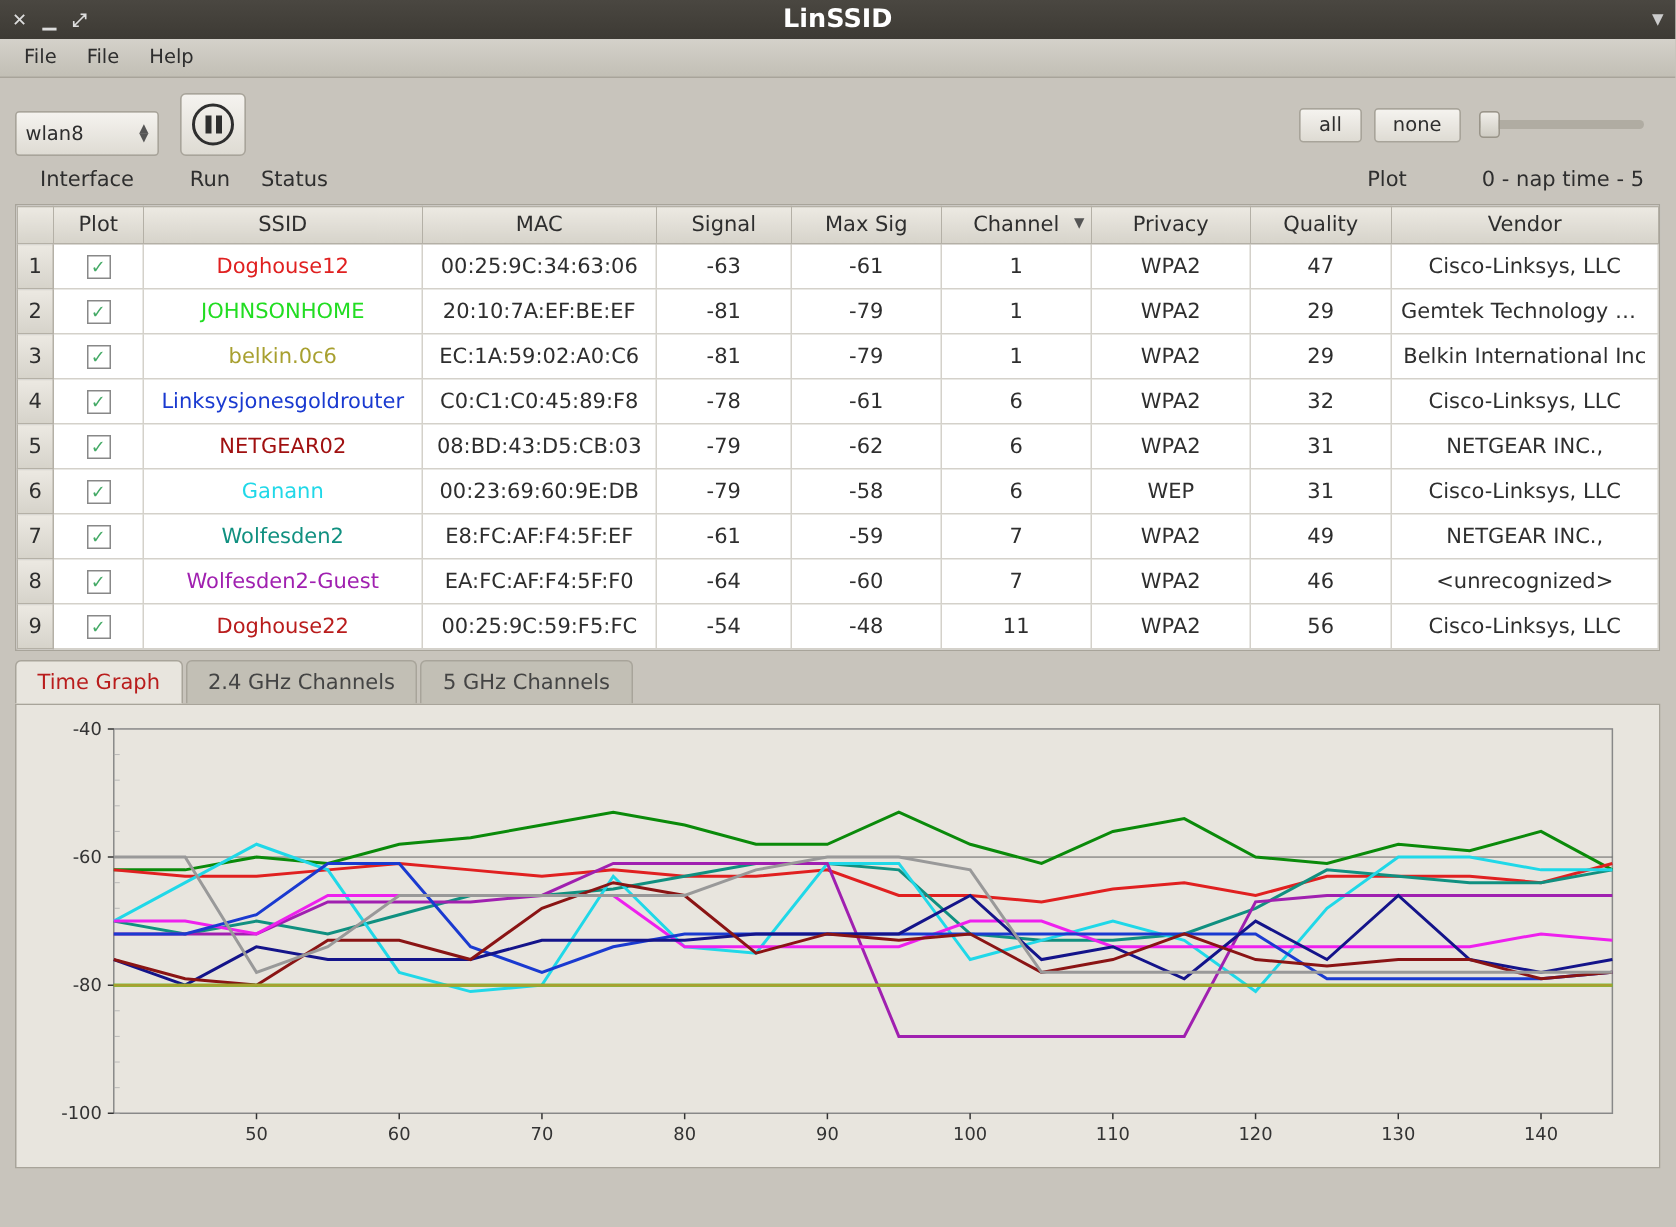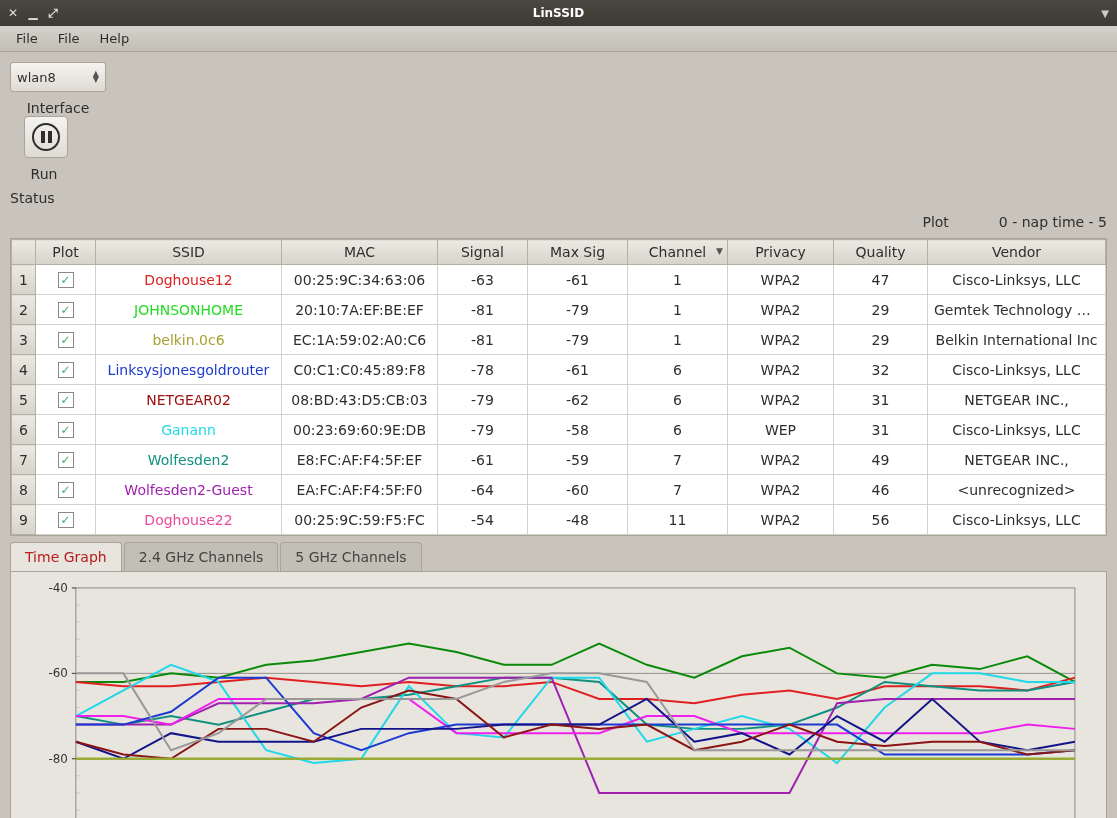--- a/index.html
+++ b/index.html
@@ -24,44 +24,43 @@
   }
   .titlebar .win-btns { display: flex; gap: 6px; margin-left: 6px; }
   .titlebar .win-btn {
     width: 14px; height: 14px;
     color: #ddd;
     font-size: 12px; line-height: 14px; display: flex; align-items: center; justify-content: center;
     cursor: pointer;
   }
   .titlebar .title {
     position: absolute; left: 50%; transform: translateX(-50%);
-    font-size: 12px;
+    font-size: 17px;
   }
   .titlebar .expand {
     position: absolute; right: 8px; color: #ccc; font-size: 10px;
   }
   
   .menubar {
     background: linear-gradient(to bottom, #d4d1ca, #c2bfb5);
     height: 26px;
     display: flex; align-items: center;
     border-bottom: 1px solid #a8a49a;
     padding: 0 6px;
   }
   .menubar .menu-item {
     padding: 4px 10px;
     cursor: pointer;
   }
   
   .toolbar {
     background: #c8c4bc;
-    padding: 10px 10px 2px 10px;
+    padding: 10px 21px 2px 10px;
     display: flex;
-    align-items: flex-start;
-    flex-direction: column;
+    align-items: flex-end;
   }
   .iface-group, .run-group, .status-group { display: flex; flex-direction: column; align-items: center; }
   .iface-select {
     width: 96px; height: 30px;
     background: linear-gradient(to bottom, #f5f3ef, #dedbd3);
     border: 1px solid #a8a49a;
     border-radius: 3px;
     display: flex; align-items: center; justify-content: space-between;
     padding: 0 6px;
     cursor: pointer;
@@ -218,20 +217,27 @@
   <div class="run-group">
     <div class="run-btn">
       <div class="pause-icon"></div>
     </div>
     <div class="toolbar-label">Run</div>
   </div>
   <div class="status-group" style="align-items:flex-start">
     <div class="toolbar-label">Status</div>
   </div>
   <div class="toolbar-right">
+    <div class="filter-row">
+      <div class="small-btn">all</div>
+      <div class="small-btn">none</div>
+      <div class="slider">
+        <div class="slider-thumb"></div>
+      </div>
+    </div>
     <div class="right-labels">
       <span>Plot</span>
       <span>0 - nap time - 5</span>
     </div>
   </div>
 </div>
 
 <div class="table-frame">
   <table class="networks">
     <colgroup>
@@ -353,21 +359,21 @@
           <td>-64</td>
           <td>-60</td>
           <td>7</td>
           <td>WPA2</td>
           <td>46</td>
           <td class="vendor">&lt;unrecognized&gt;</td>
         </tr>
         <tr>
           <td class="rownum">9</td>
           <td><span class="chk"></span></td>
-          <td class="ssid" style="color:#ec4899">Doghouse22</td>
+          <td class="ssid" style="color:#b91c1c">Doghouse22</td>
           <td>00:25:9C:59:F5:FC</td>
           <td>-54</td>
           <td>-48</td>
           <td>11</td>
           <td>WPA2</td>
           <td>56</td>
           <td class="vendor">Cisco-Linksys, LLC</td>
         </tr>
       </tbody>
   </table>

